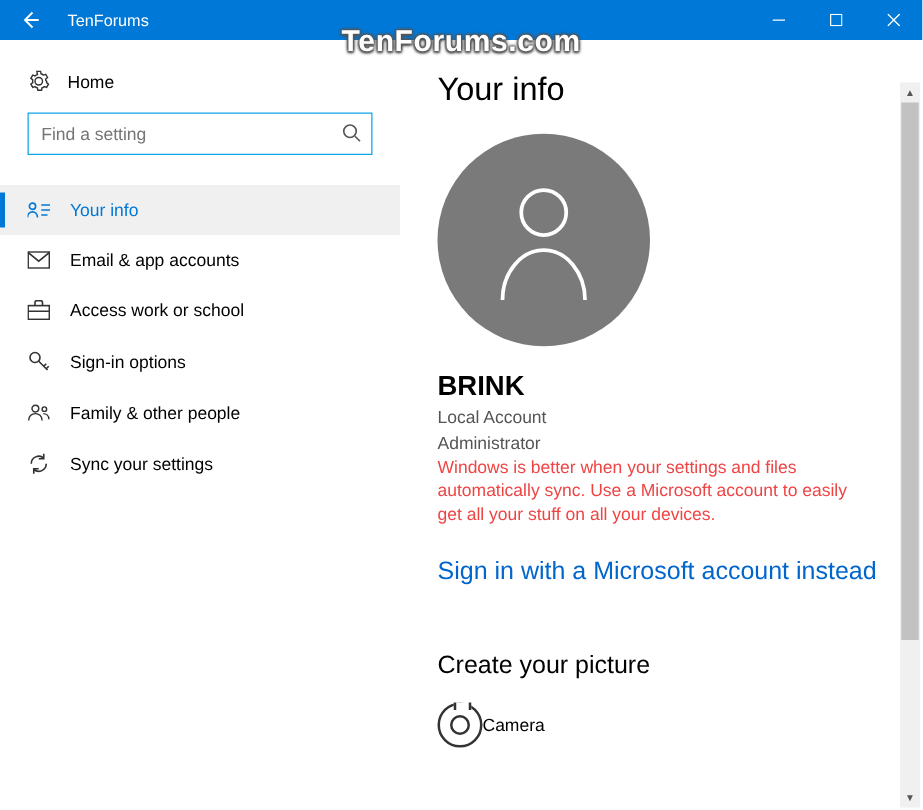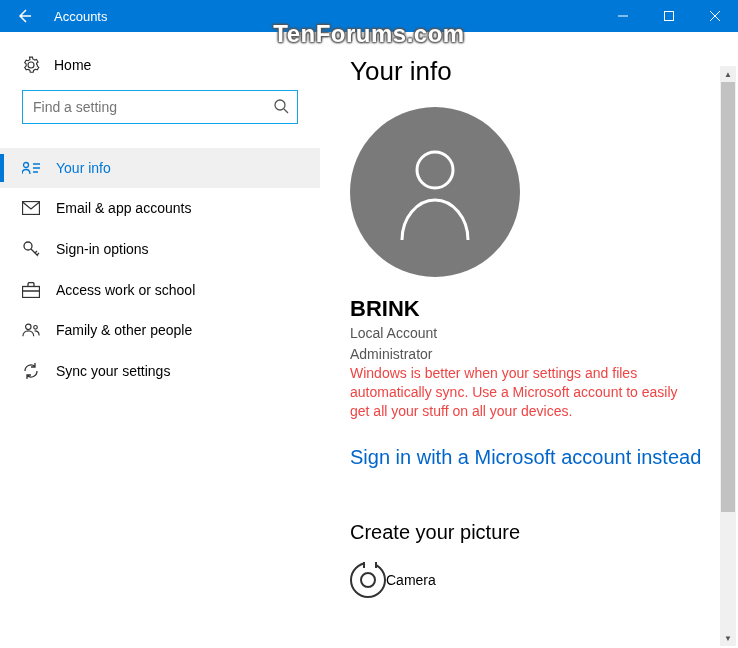--- a/index.html
+++ b/index.html
@@ -241,21 +241,21 @@
   </style>
 </head>
 <body>
 
 <div class="titlebar">
   <div class="back">
     <svg width="16" height="16" viewBox="0 0 16 16">
       <path d="M10 2 L4 8 L10 14 M4 8 L15 8" stroke="#fff" stroke-width="1.5" fill="none"></path>
     </svg>
   </div>
-  <div class="title">Accounts</div>
+  <div class="title">TenForums</div>
   <div class="spacer"></div>
   <div class="winbtn">
     <svg width="10" height="10" viewBox="0 0 10 10">
         <path d="M0 5 L10 5" stroke="#fff" stroke-width="1"></path>
       </svg>
   </div>
   <div class="winbtn">
     <svg width="10" height="10" viewBox="0 0 10 10">
         <rect x="0.5" y="0.5" width="9" height="9" stroke="#fff" stroke-width="1" fill="none"></rect>
       </svg>
@@ -307,36 +307,36 @@
         <svg width="18" height="14" viewBox="0 0 18 14">
             <rect x="0.5" y="0.5" width="17" height="13" stroke="#333" stroke-width="1.3" fill="none"></rect>
             <path d="M0.5 1 L9 8 L17.5 1" stroke="#333" stroke-width="1.3" fill="none"></path>
           </svg>
       </span>
       <span>Email &amp; app accounts</span>
     </div>
 
     <div class="nav-item">
       <span class="icon">
+        <svg width="18" height="16" viewBox="0 0 18 16">
+            <rect x="0.5" y="4.5" width="17" height="11" stroke="#333" stroke-width="1.3" fill="none"></rect>
+            <path d="M6 4.5V2c0-.8.7-1.5 1.5-1.5h3c.8 0 1.5.7 1.5 1.5v2.5M0.5 9h17" stroke="#333" stroke-width="1.3" fill="none"></path>
+          </svg>
+      </span>
+      <span>Access work or school</span>
+    </div>
+
+    <div class="nav-item">
+      <span class="icon">
         <svg width="18" height="18" viewBox="0 0 18 18">
             <circle cx="6" cy="6" r="4" stroke="#333" stroke-width="1.3" fill="none"></circle>
             <path d="M9 9 L16 16 M13 13 L15 11 M15 15 L17 13" stroke="#333" stroke-width="1.3" fill="none"></path>
           </svg>
       </span>
       <span>Sign-in options</span>
-    </div>
-
-    <div class="nav-item">
-      <span class="icon">
-        <svg width="18" height="16" viewBox="0 0 18 16">
-            <rect x="0.5" y="4.5" width="17" height="11" stroke="#333" stroke-width="1.3" fill="none"></rect>
-            <path d="M6 4.5V2c0-.8.7-1.5 1.5-1.5h3c.8 0 1.5.7 1.5 1.5v2.5M0.5 9h17" stroke="#333" stroke-width="1.3" fill="none"></path>
-          </svg>
-      </span>
-      <span>Access work or school</span>
     </div>
 
     <div class="nav-item">
       <span class="icon">
         <svg width="20" height="16" viewBox="0 0 20 16">
             <circle cx="7" cy="4.5" r="3" stroke="#333" stroke-width="1.3" fill="none"></circle>
             <path d="M1 15c0-4 3-6 6-6s6 2 6 6" stroke="#333" stroke-width="1.3" fill="none"></path>
             <circle cx="15" cy="5" r="2" stroke="#333" stroke-width="1.3" fill="none"></circle>
             <path d="M14 9c2.5 0 5 1.5 5 5" stroke="#333" stroke-width="1.3" fill="none"></path>
           </svg>

